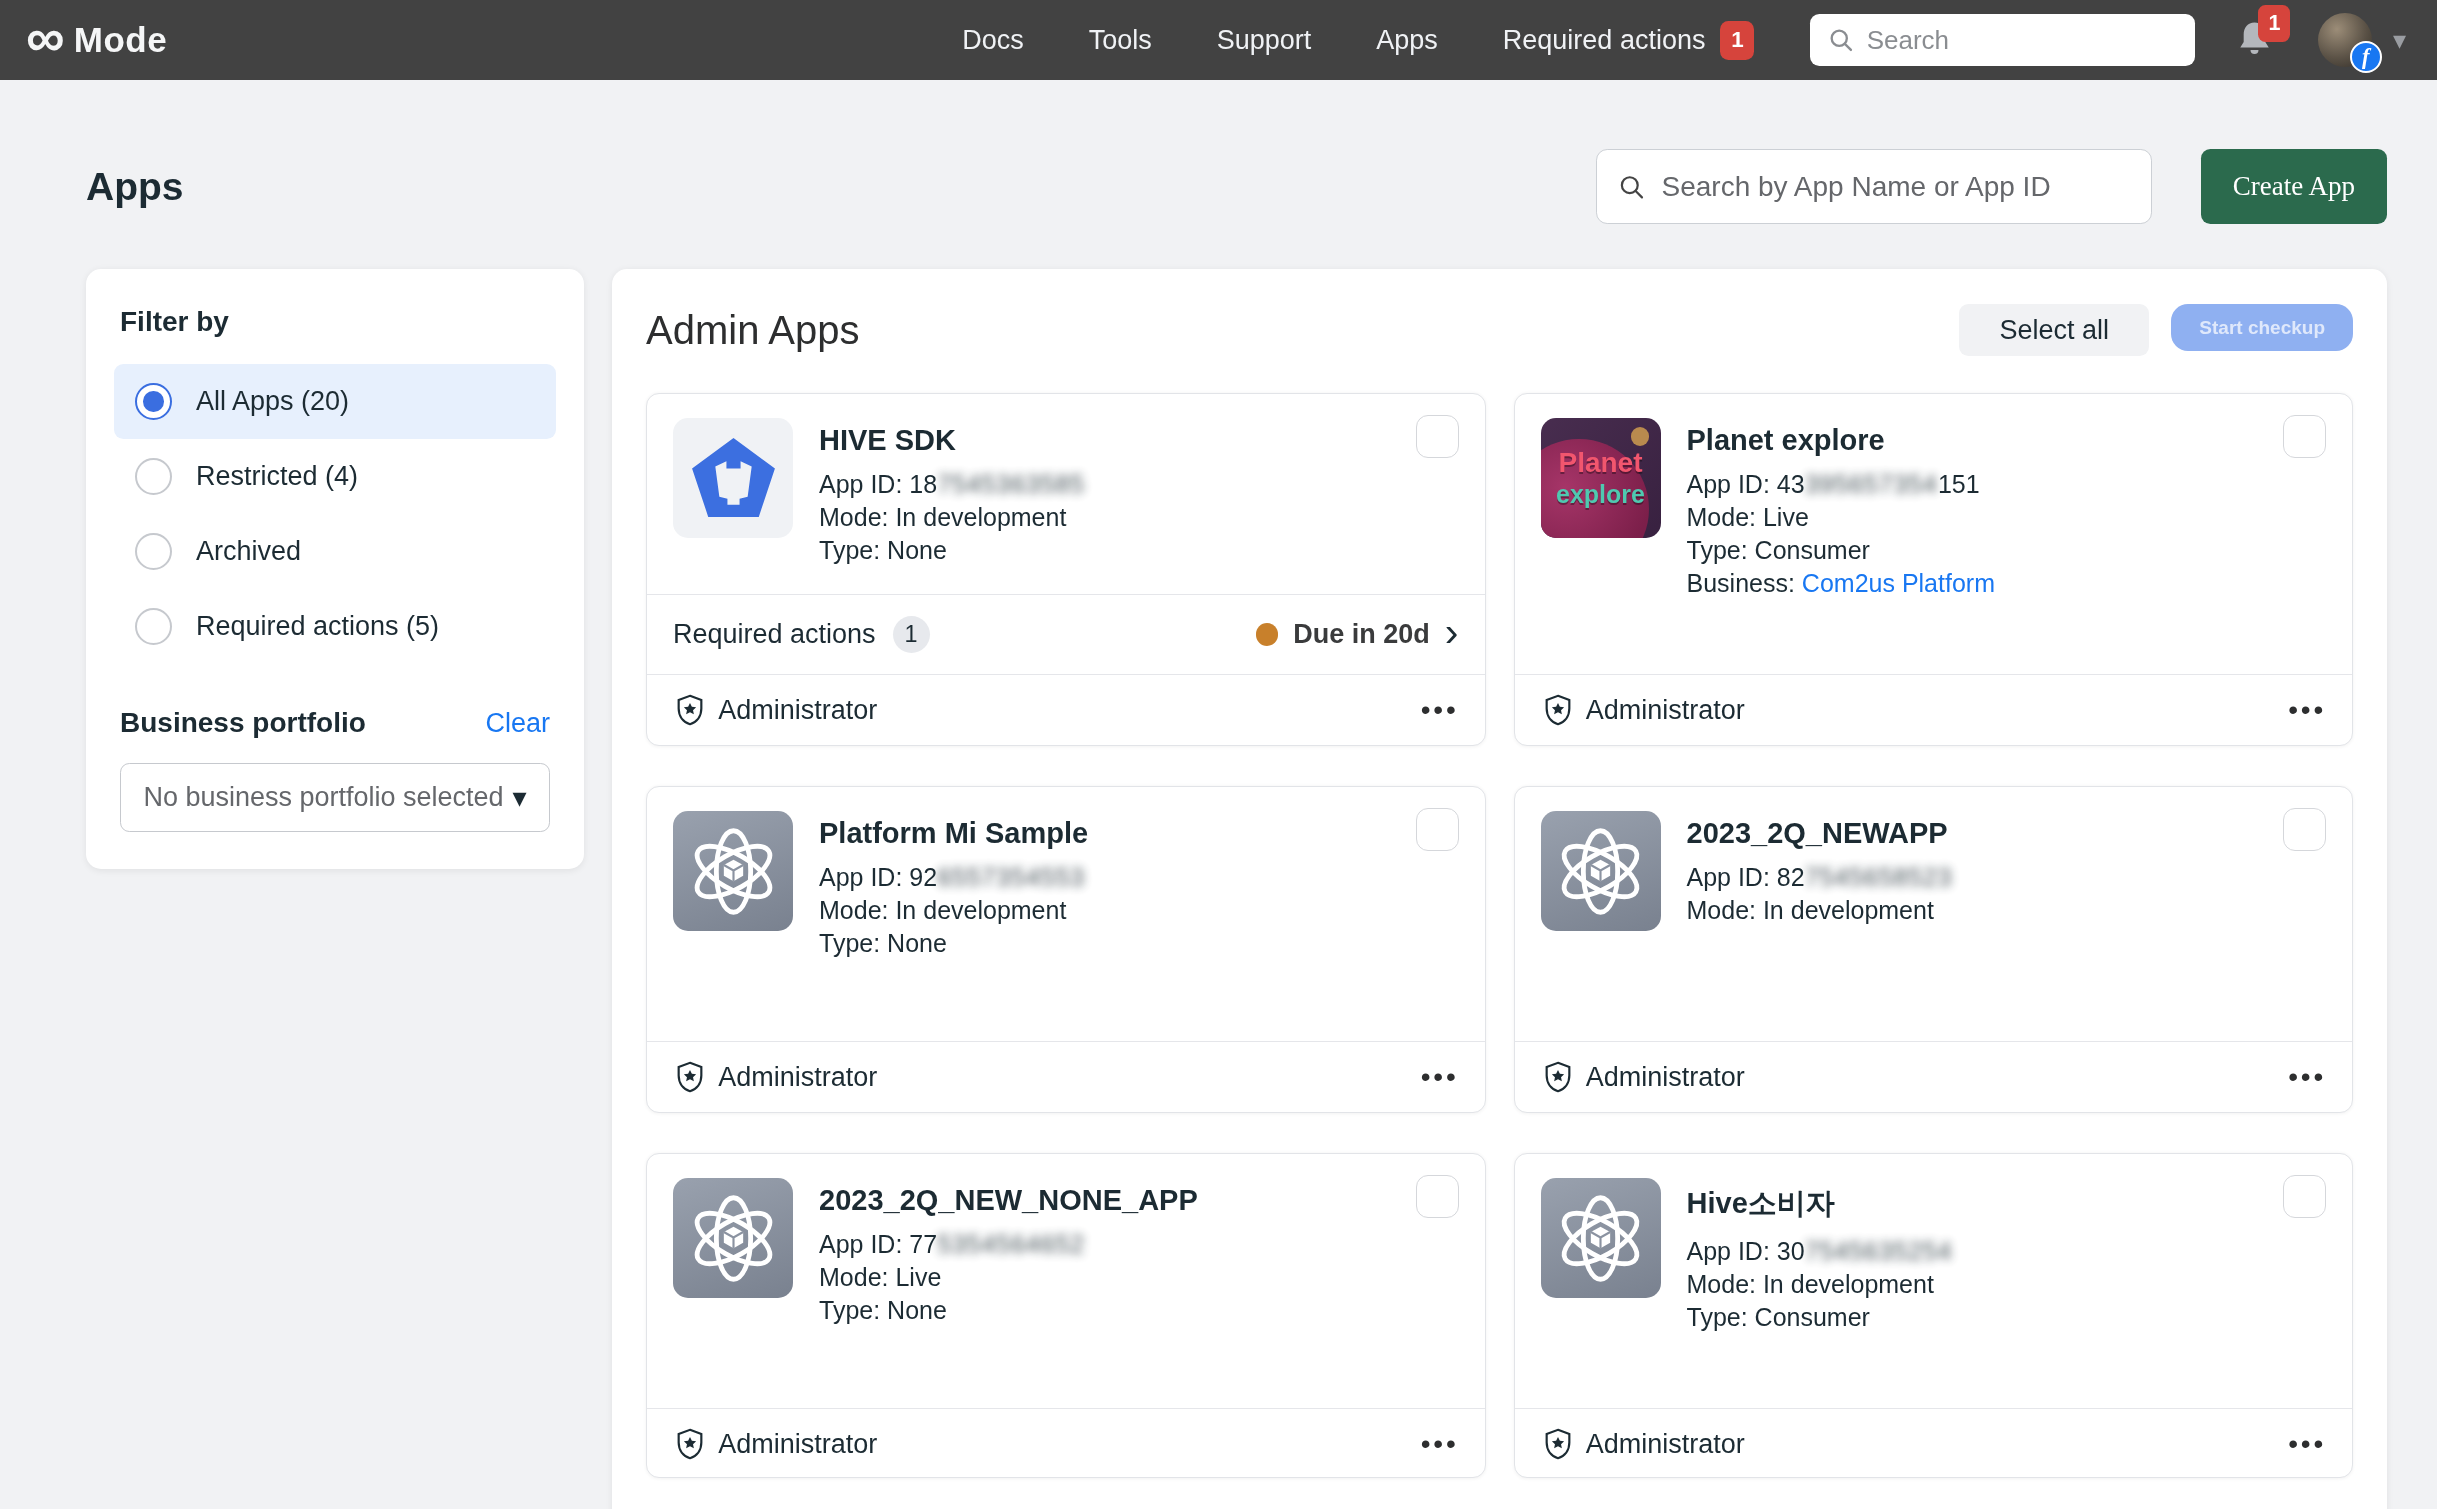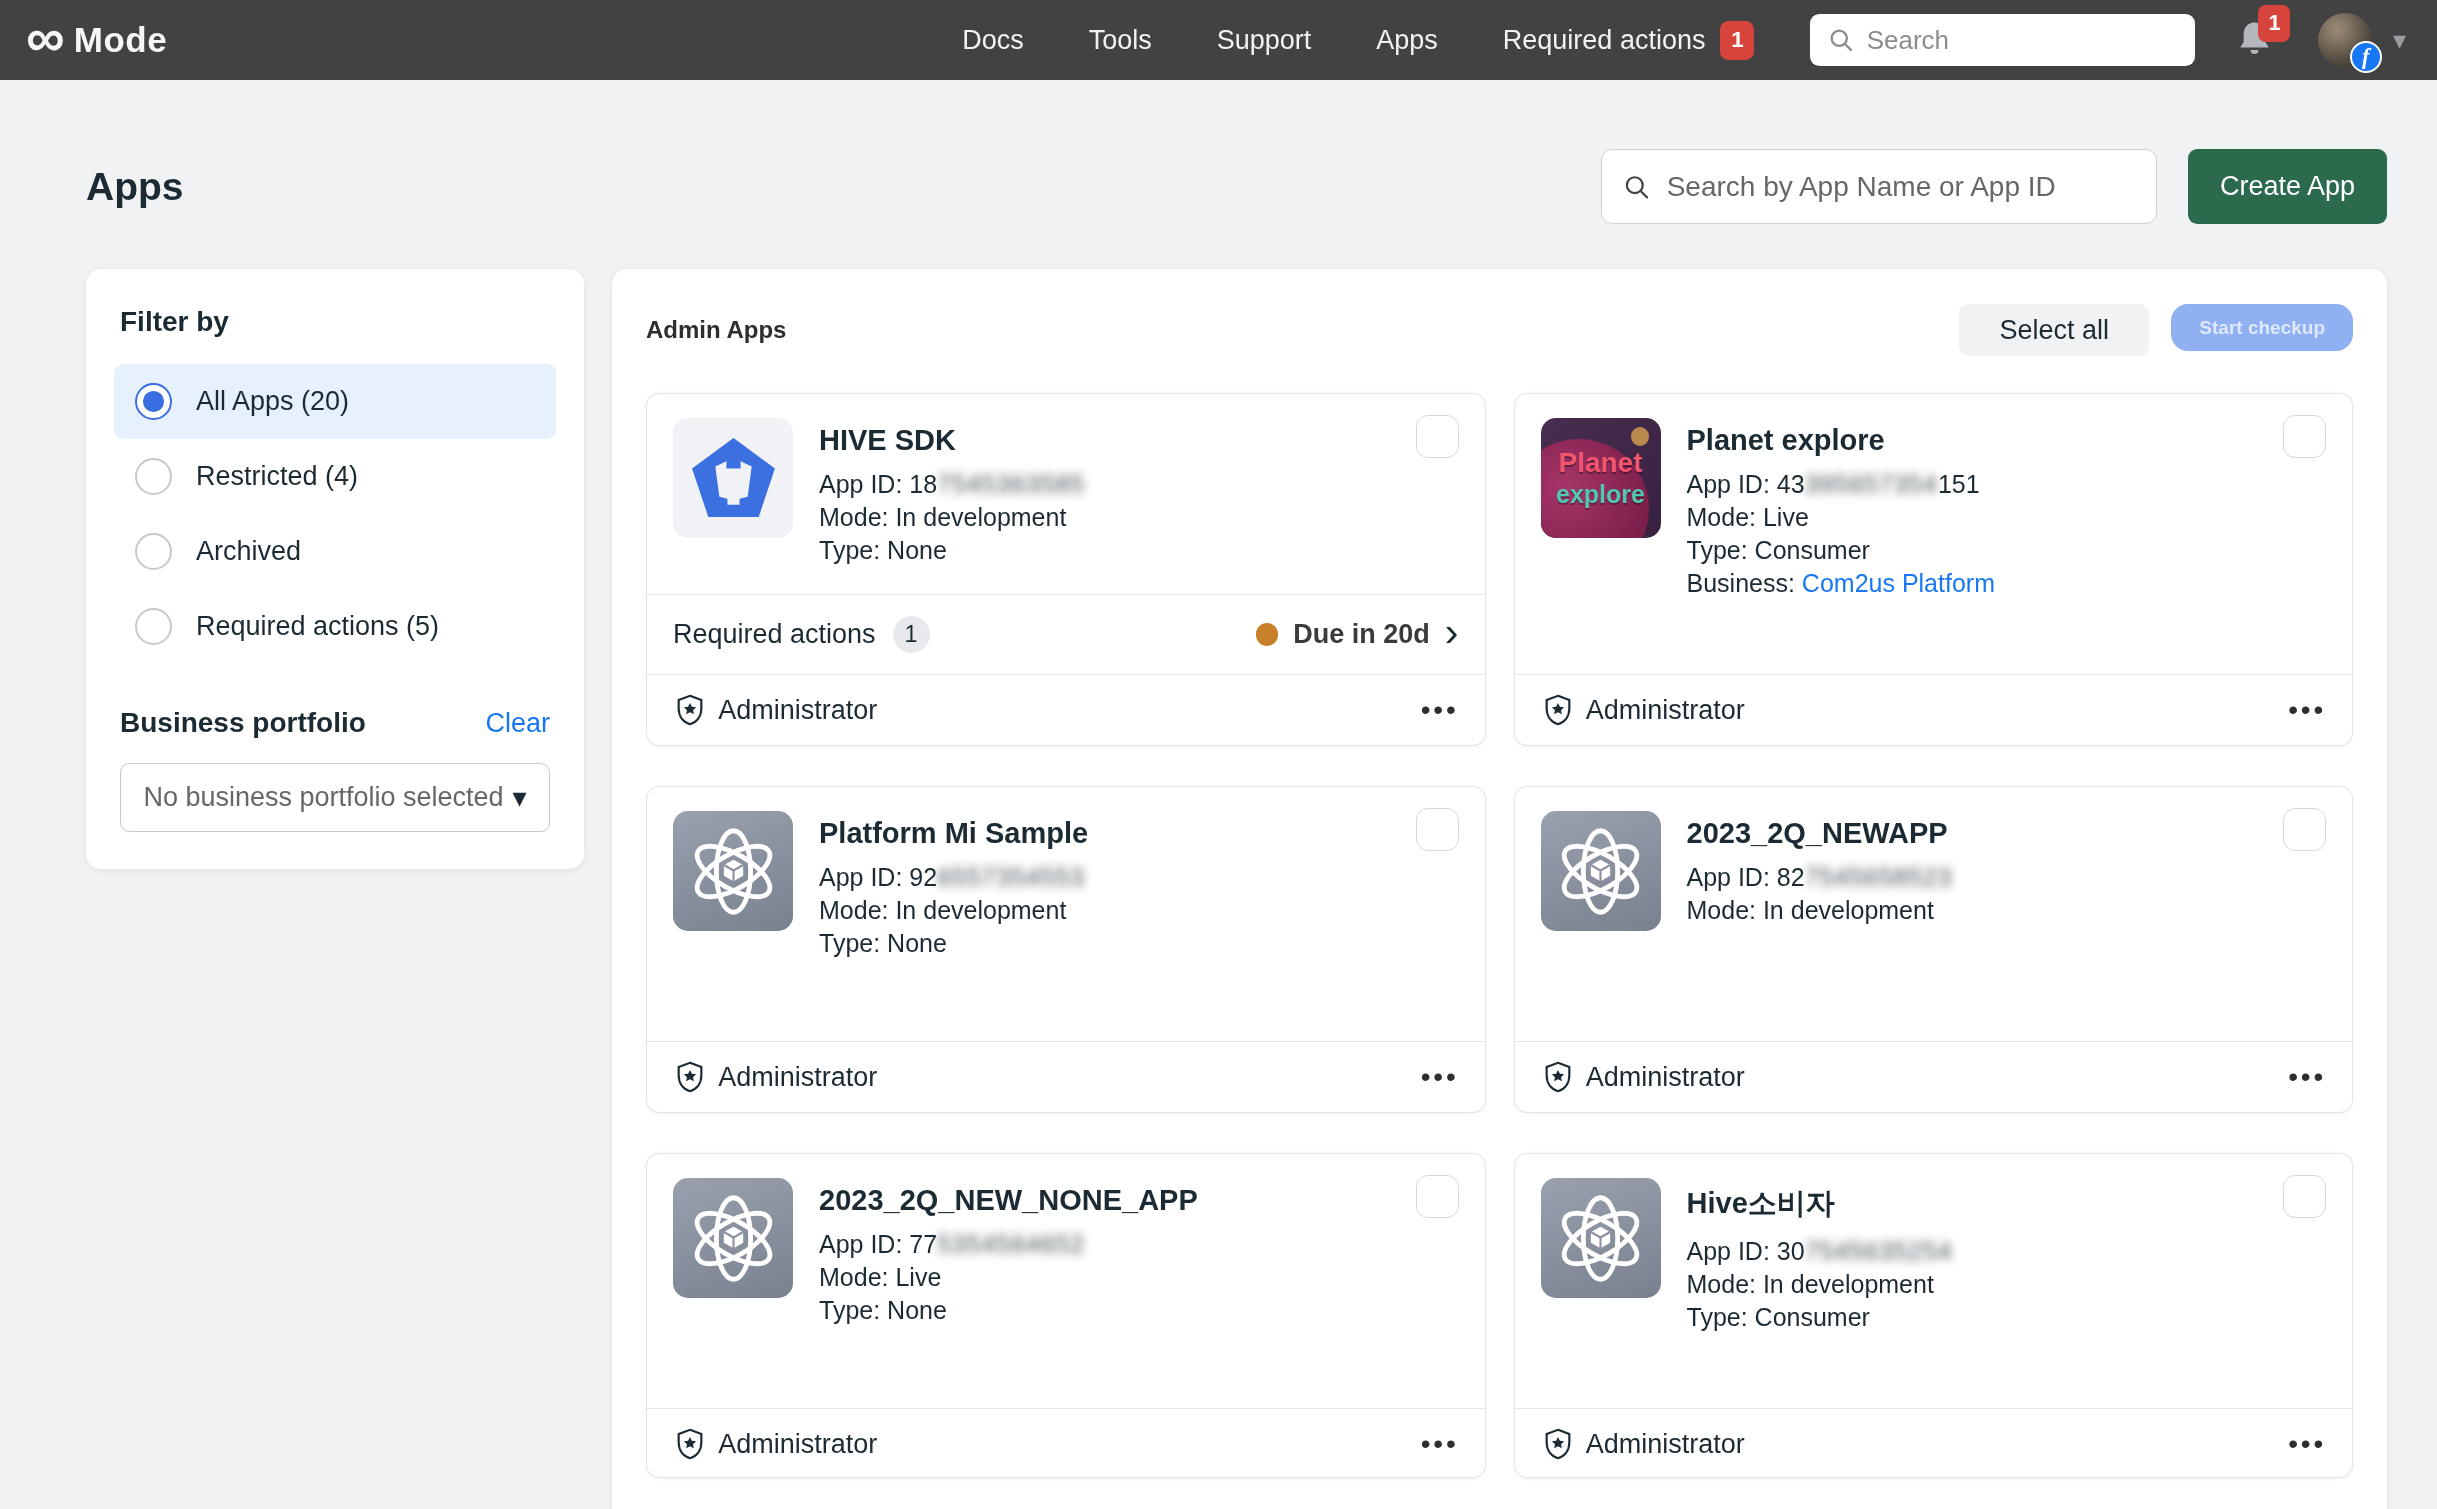--- a/index.html
+++ b/index.html
@@ -61,21 +61,21 @@
     width: 556px; height: 75px; background: #fff; border: 1.9px solid #ccd0d5;
     border-radius: 11.2px; display: flex; align-items: center; padding: 0 20.5px; gap: 15px;
   }
   .app-search input {
     border: none; outline: none; width: 100%; font-size: 28px; color: #1c2b33;
     font-family: inherit; background: transparent;
   }
   .app-search input::placeholder { color: #65676b; }
   .create-app {
     height: 75px; padding: 0 32px; background: #2b6a4d; color: #fff; border: none;
-    border-radius: 9.3px; font-size: 27px; font-family: Liberation Sans, sans-serif; cursor: pointer;
+    border-radius: 9.3px; font-size: 27px; font-family: Liberation Serif, serif; cursor: pointer; margin-left: 18px;
   }
   
   .content { display: flex; gap: 28px; align-items: flex-start; }
   .filter-card {
     width: 498px; flex: 0 0 auto; background: #fff; border-radius: 15px;
     box-shadow: 0 1.9px 7.5px rgba(0,0,0,.07); padding: 37px 34px 37px 34px; min-height: 566px;
   }
   .filter-heading { font-size: 28px; font-weight: 700; margin-bottom: 26px; }
   .radio-row {
     display: flex; align-items: center; gap: 24px; height: 75px; border-radius: 9.3px;
@@ -97,21 +97,21 @@
     align-items: center; padding: 0 22.4px; cursor: pointer;
   }
   .bp-value { font-size: 27px; color: #65676b; }
   .bp-caret { margin-left: auto; font-size: 28px; color: #1c2b33; }
   
   .apps-panel {
     flex: 1 1 auto; background: #fff; border-radius: 15px;
     box-shadow: 0 1.9px 7.5px rgba(0,0,0,.07); padding: 35px 34px 56px 34px; min-height: 1252px;
   }
   .panel-head { display: flex; align-items: center; margin-bottom: 37px; }
-  .panel-title { font-size: 24px; font-weight: 700; color: #2d2e2f; }
+  .panel-title { font-size: 40px; font-weight: 400; color: #2d2e2f; }
   .panel-actions { margin-left: auto; display: flex; gap: 22.4px; }
   .btn-select-all {
     height: 52px; padding: 0 40px; background: #f1f2f4; border: none; border-radius: 9.3px;
     font-size: 27px; color: #1c2b33; font-family: inherit; cursor: pointer;
   }
   .btn-start-checkup {
     height: 47px; padding: 0 28px; background: #8fb0f1; border: none; border-radius: 17px;
     font-size: 19px; font-weight: 600; color: #dfe8fb; font-family: inherit; cursor: not-allowed;
   }
   

